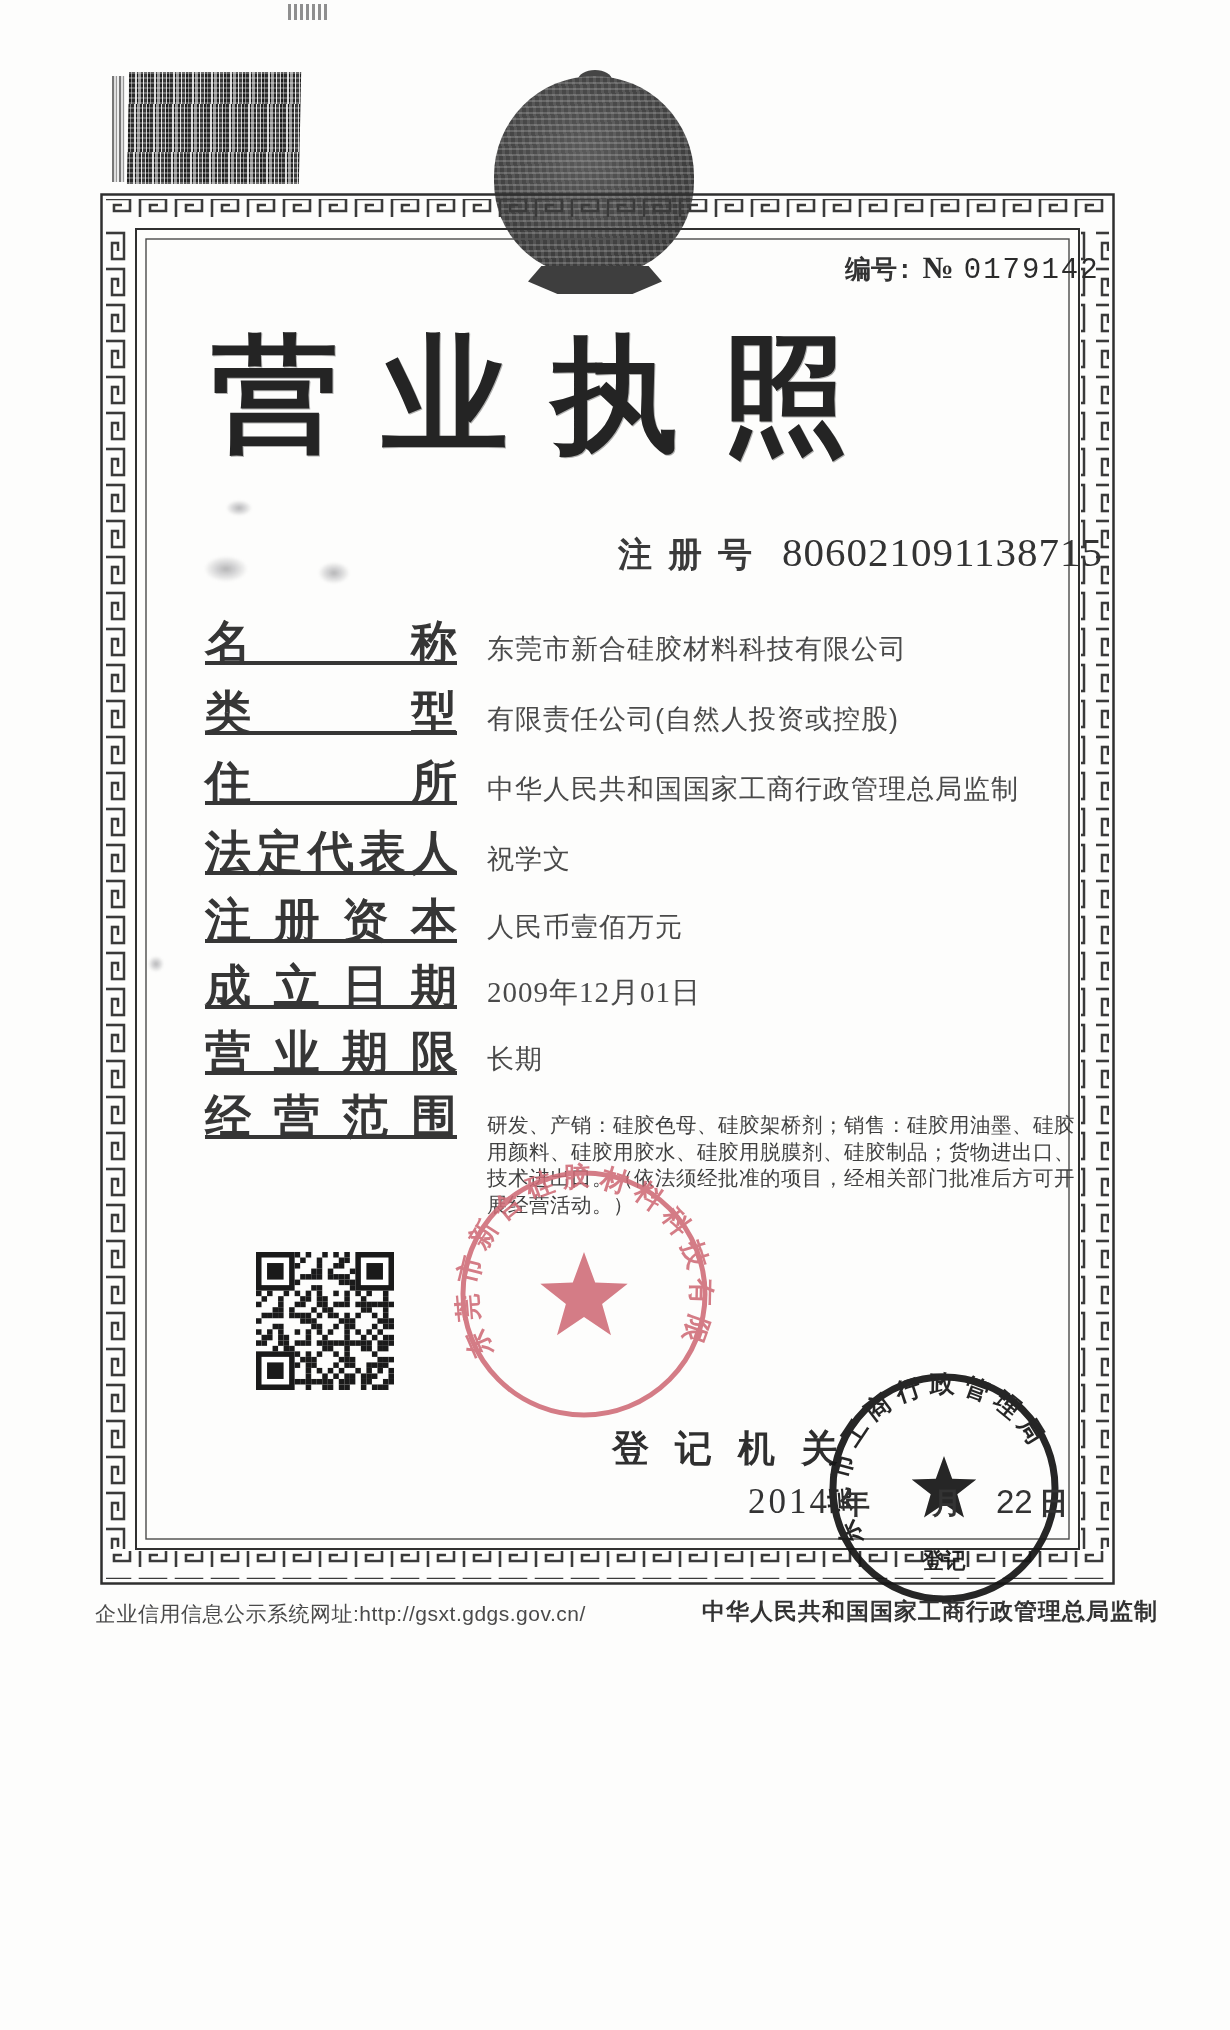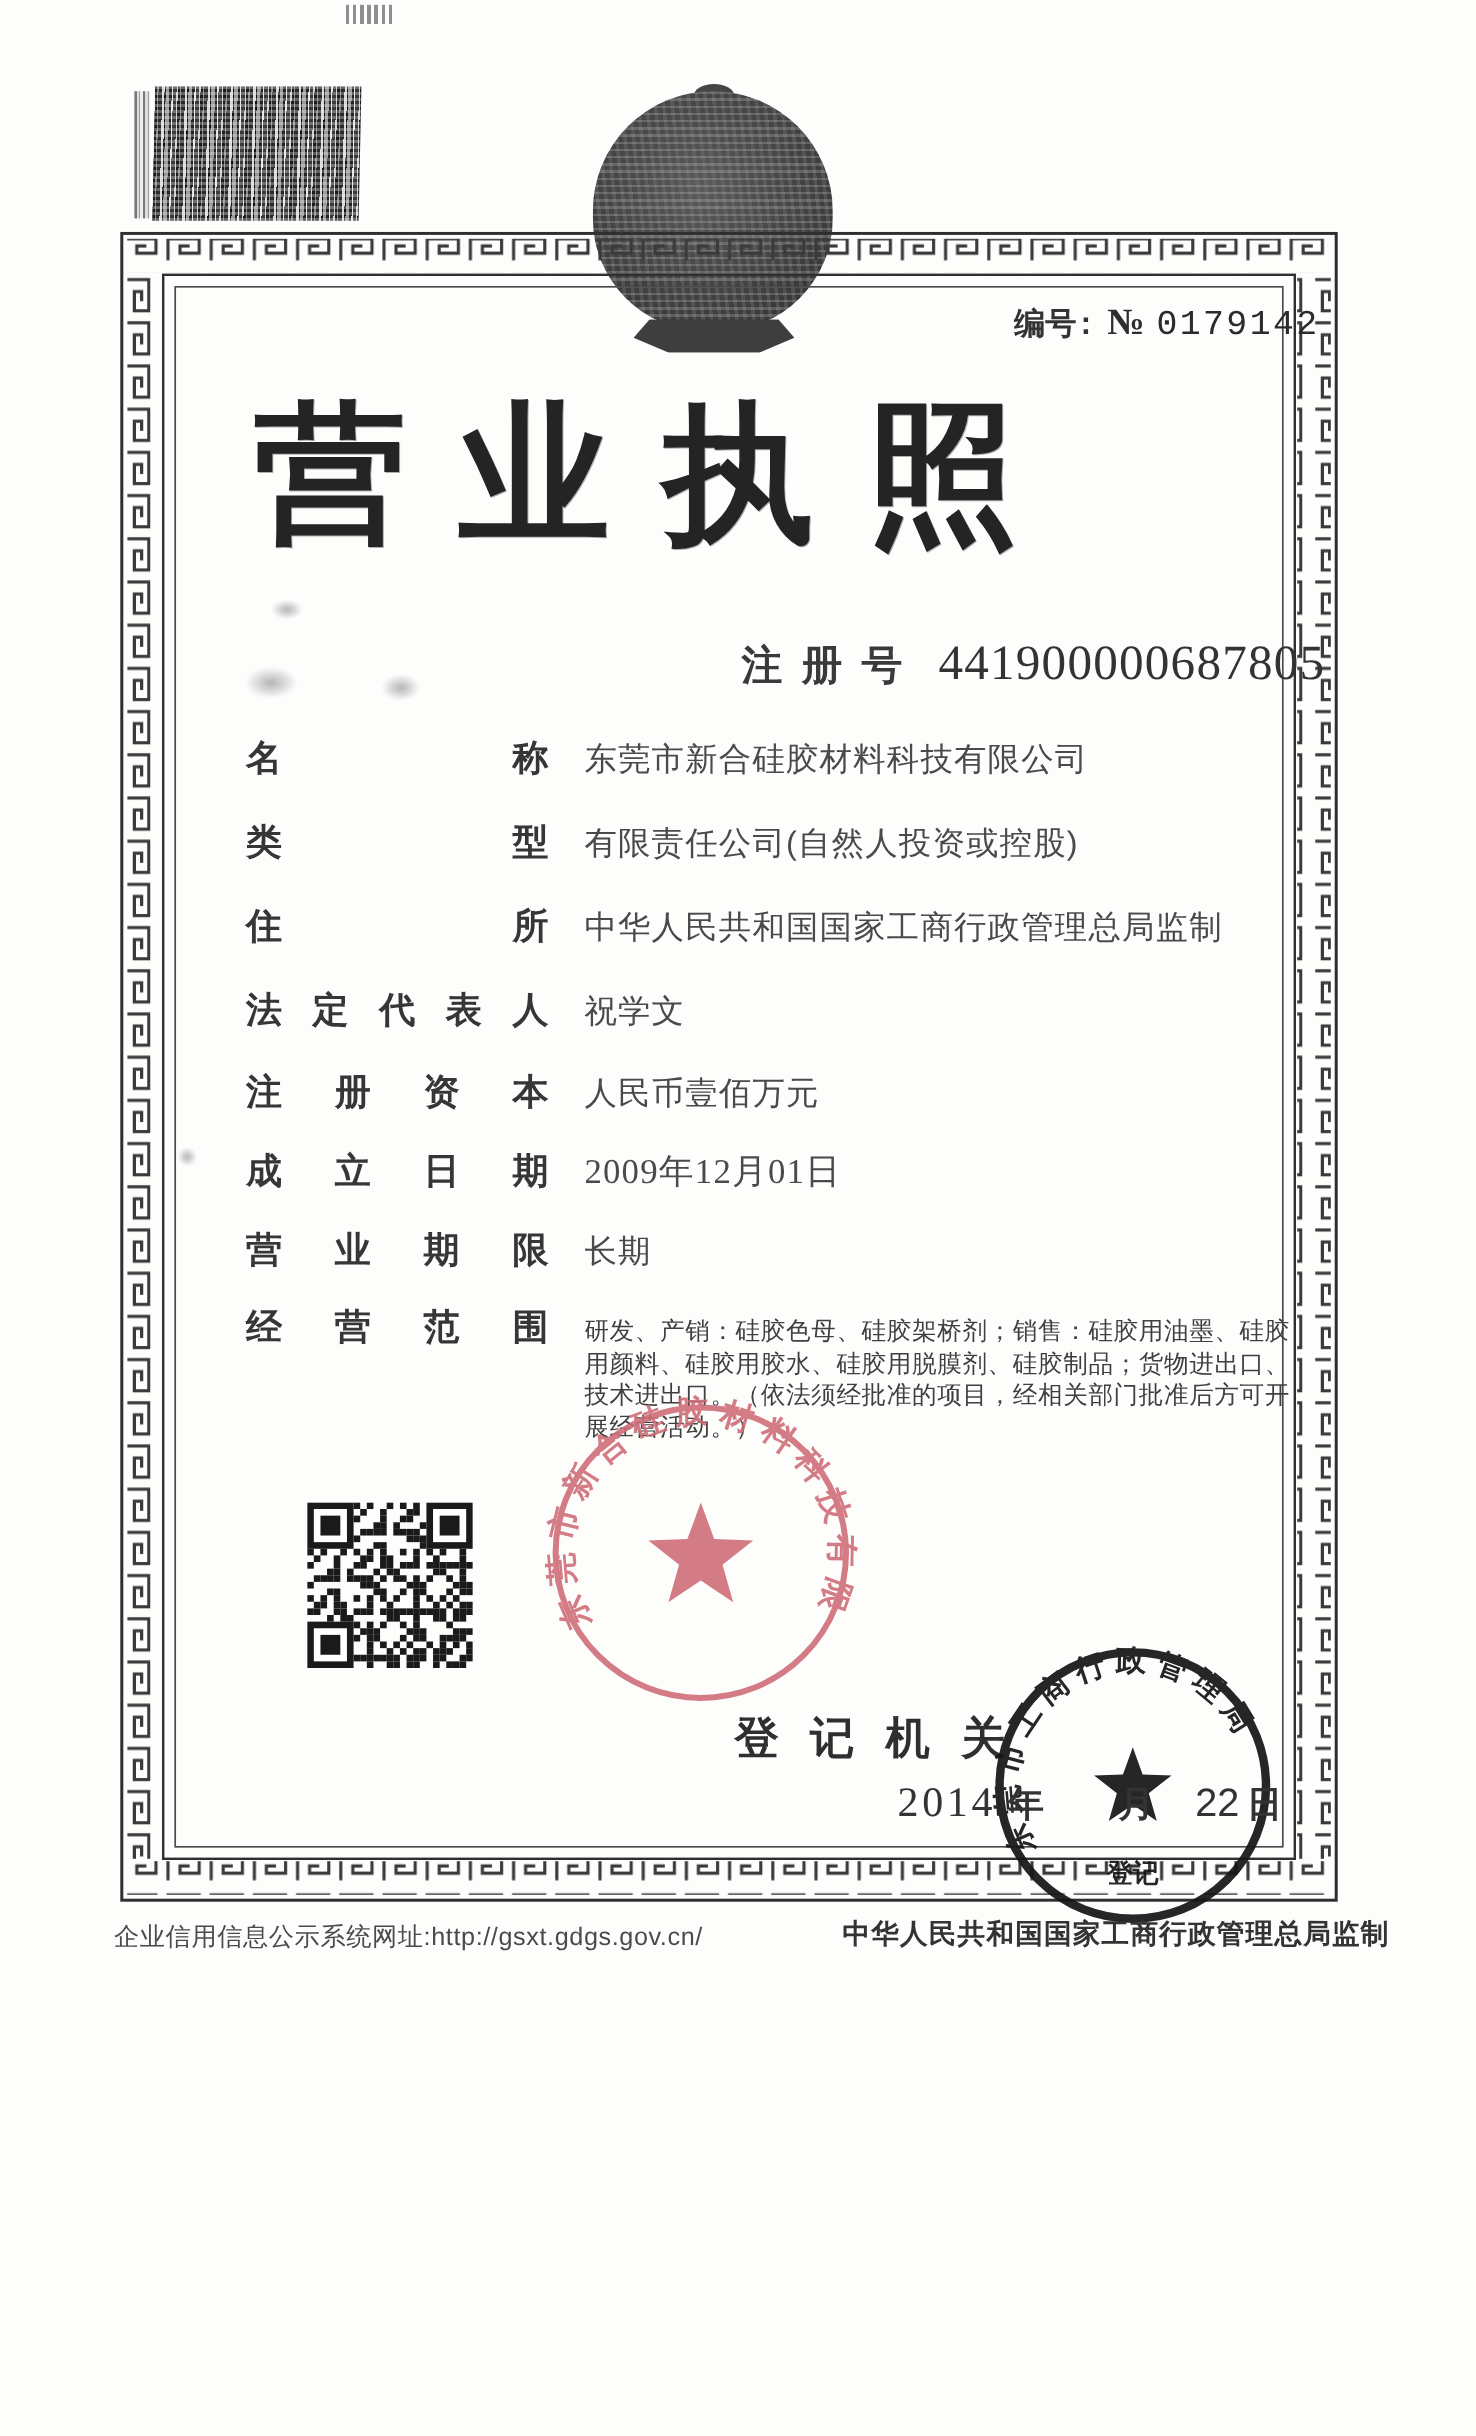--- a/index.html
+++ b/index.html
@@ -30,22 +30,22 @@
   .serial{left:845px;top:250px;display:flex;align-items:baseline;gap:10px;white-space:nowrap;}
   .serial .lbl{font-size:26px;font-weight:600;color:#333;font-family:Liberation Mono, monospace;}
   .serial .sym{font-family:"Liberation Serif","DejaVu Serif",serif;font-size:31px;font-weight:700;}
   .serial .num{font-family:Liberation Mono, monospace;font-size:29px;letter-spacing:2px;color:#2b2b2b;}
   .doc-title{left:212px;top:312px;width:800px;font-size:126px;font-weight:900;letter-spacing:44px;
     color:#242424;white-space:nowrap;text-shadow:1px 1px 0 rgba(60,60,60,.4);}
   .regline{left:618px;top:528px;display:flex;align-items:baseline;white-space:nowrap;}
   .regline .lbl{font-size:34px;font-weight:600;letter-spacing:16px;color:#3a3a3a;margin-right:14px;}
   .regline .num{font-family:"Liberation Serif","DejaVu Serif",serif;font-size:41px;color:#333;letter-spacing:1px;}
   .row{position:absolute;left:205px;display:flex;align-items:baseline;}
-  .row .lbl{width:252px;font-size:30px;font-weight:600;color:#363636;
-    text-align:justify;text-align-last:justify;flex:none;}
+  .row .lbl{width:252px;font-size:46px;font-weight:600;color:#363636;
+    text-align:justify;text-align-last:justify;flex:none;text-decoration:underline;}
   .row .val{margin-left:30px;font-size:27px;color:#4a4a4a;letter-spacing:1px;white-space:nowrap;}
   .row .val.serif{font-family:"Liberation Serif","DejaVu Serif",serif;font-size:29px;}
   .row.scope .val{white-space:normal;width:592px;font-size:20.5px;line-height:26.5px;
     font-weight:400;color:#3f3f3f;letter-spacing:0.5px;}
   .row.scope .lbl{padding-top:14px;}
   
   .qr{left:256px;top:1252px;width:138px;height:138px;}
   .seal{pointer-events:none;}
   .seal.red{left:452px;top:1162px;opacity:.88;}
   .seal.black{left:822px;top:1366px;opacity:.93;}
@@ -92,21 +92,21 @@
 <div class="abs serial">
   <span class="lbl">编号:</span>
   <span class="sym">№</span>
   <span class="num">0179142</span>
 </div>
 
 <div class="abs doc-title">营业执照</div>
 
 <div class="abs regline">
   <span class="lbl">注册号</span>
-  <span class="num">441900000687805</span>
+  <span class="num">806021091138715</span>
 </div>
 
 <div class="abs smudge" style="left:204px;top:556px;width:44px;height:26px;"></div>
 <div class="abs smudge" style="left:318px;top:562px;width:32px;height:22px;"></div>
 <div class="abs smudge" style="left:148px;top:956px;width:16px;height:16px;"></div>
 <div class="abs smudge" style="left:226px;top:500px;width:26px;height:16px;"></div>
 
 <div class="row" style="top:612px">
   <div class="lbl">名称</div>
   <div class="val">东莞市新合硅胶材料科技有限公司</div>

